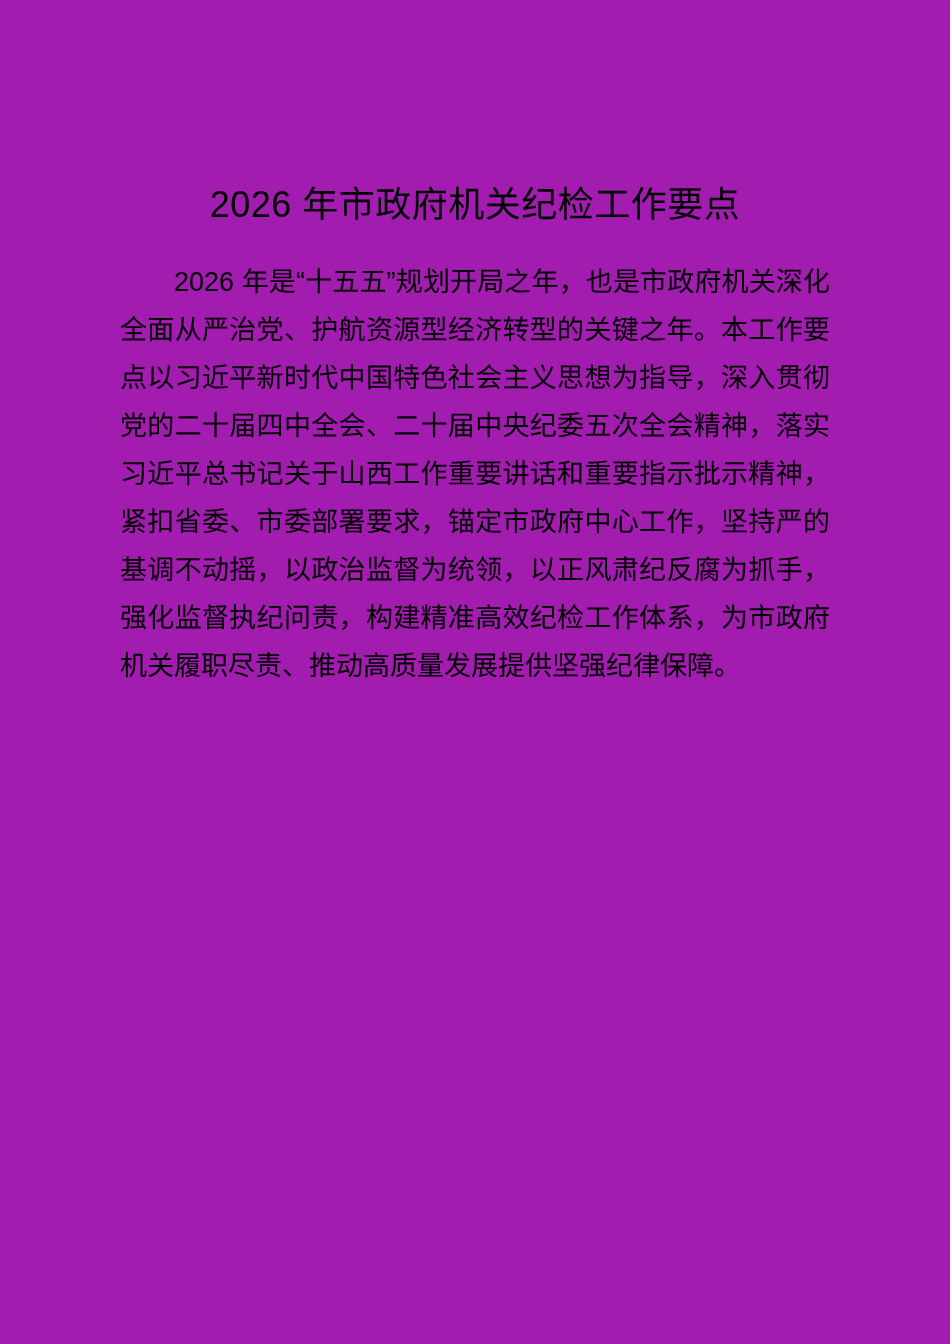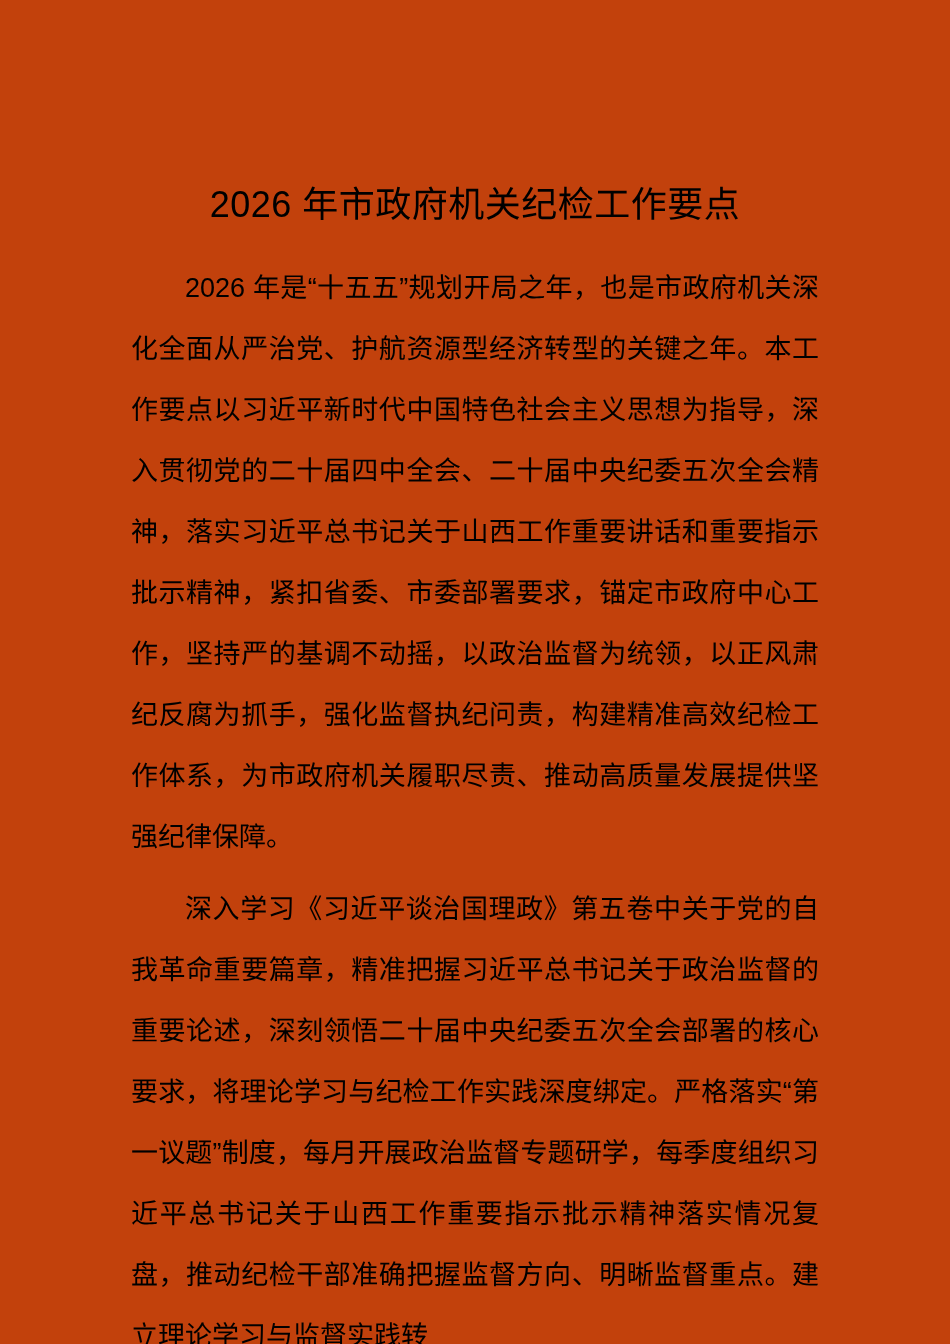--- a/index.html
+++ b/index.html
@@ -5,54 +5,53 @@
   html, body {
     margin: 0;
     padding: 0;
     background: #ffffff;
   }
   .page {
     position: relative;
     width: 950px;
     height: 1344px;
     margin: 0 auto;
-    background: #c2410c;
+    background: #a21caf;
     color: #000000;
     font-family: "Liberation Sans", sans-serif;
     overflow: hidden;
   }
   .doc-title {
     margin: 0;
     padding-top: 183px;
     text-align: center;
     font-size: 36px;
     line-height: 44px;
     font-weight: 500;
     letter-spacing: 0.5px;
   }
   .doc-body {
     margin: 31px 120px 0 120px;
   }
   .para {
-    margin: 11px;
+    margin: 0;
     font-size: 27px;
-    line-height: 61px;
+    line-height: 48px;
     font-weight: 400;
     text-align: justify;
     text-justify: inter-ideograph;
     text-indent: 2em;
     word-break: break-all;
   }
 </style>
 </head>
 <body>
 
 <div class="page">
   <h1 class="doc-title">2026 年市政府机关纪检工作要点</h1>
 
   <div class="doc-body">
     <p class="para">2026 年是“十五五”规划开局之年，也是市政府机关深化全面从严治党、护航资源型经济转型的关键之年。本工作要点以习近平新时代中国特色社会主义思想为指导，深入贯彻党的二十届四中全会、二十届中央纪委五次全会精神，落实习近平总书记关于山西工作重要讲话和重要指示批示精神，紧扣省委、市委部署要求，锚定市政府中心工作，坚持严的基调不动摇，以政治监督为统领，以正风肃纪反腐为抓手，强化监督执纪问责，构建精准高效纪检工作体系，为市政府机关履职尽责、推动高质量发展提供坚强纪律保障。</p>
 
 
 
-    <p class="para">深入学习《习近平谈治国理政》第五卷中关于党的自我革命重要篇章，精准把握习近平总书记关于政治监督的重要论述，深刻领悟二十届中央纪委五次全会部署的核心要求，将理论学习与纪检工作实践深度绑定。严格落实“第一议题”制度，每月开展政治监督专题研学，每季度组织习近平总书记关于山西工作重要指示批示精神落实情况复盘，推动纪检干部准确把握监督方向、明晰监督重点。建立理论学习与监督实践转</p>
   </div>
 </div>
 
 </body></html>

